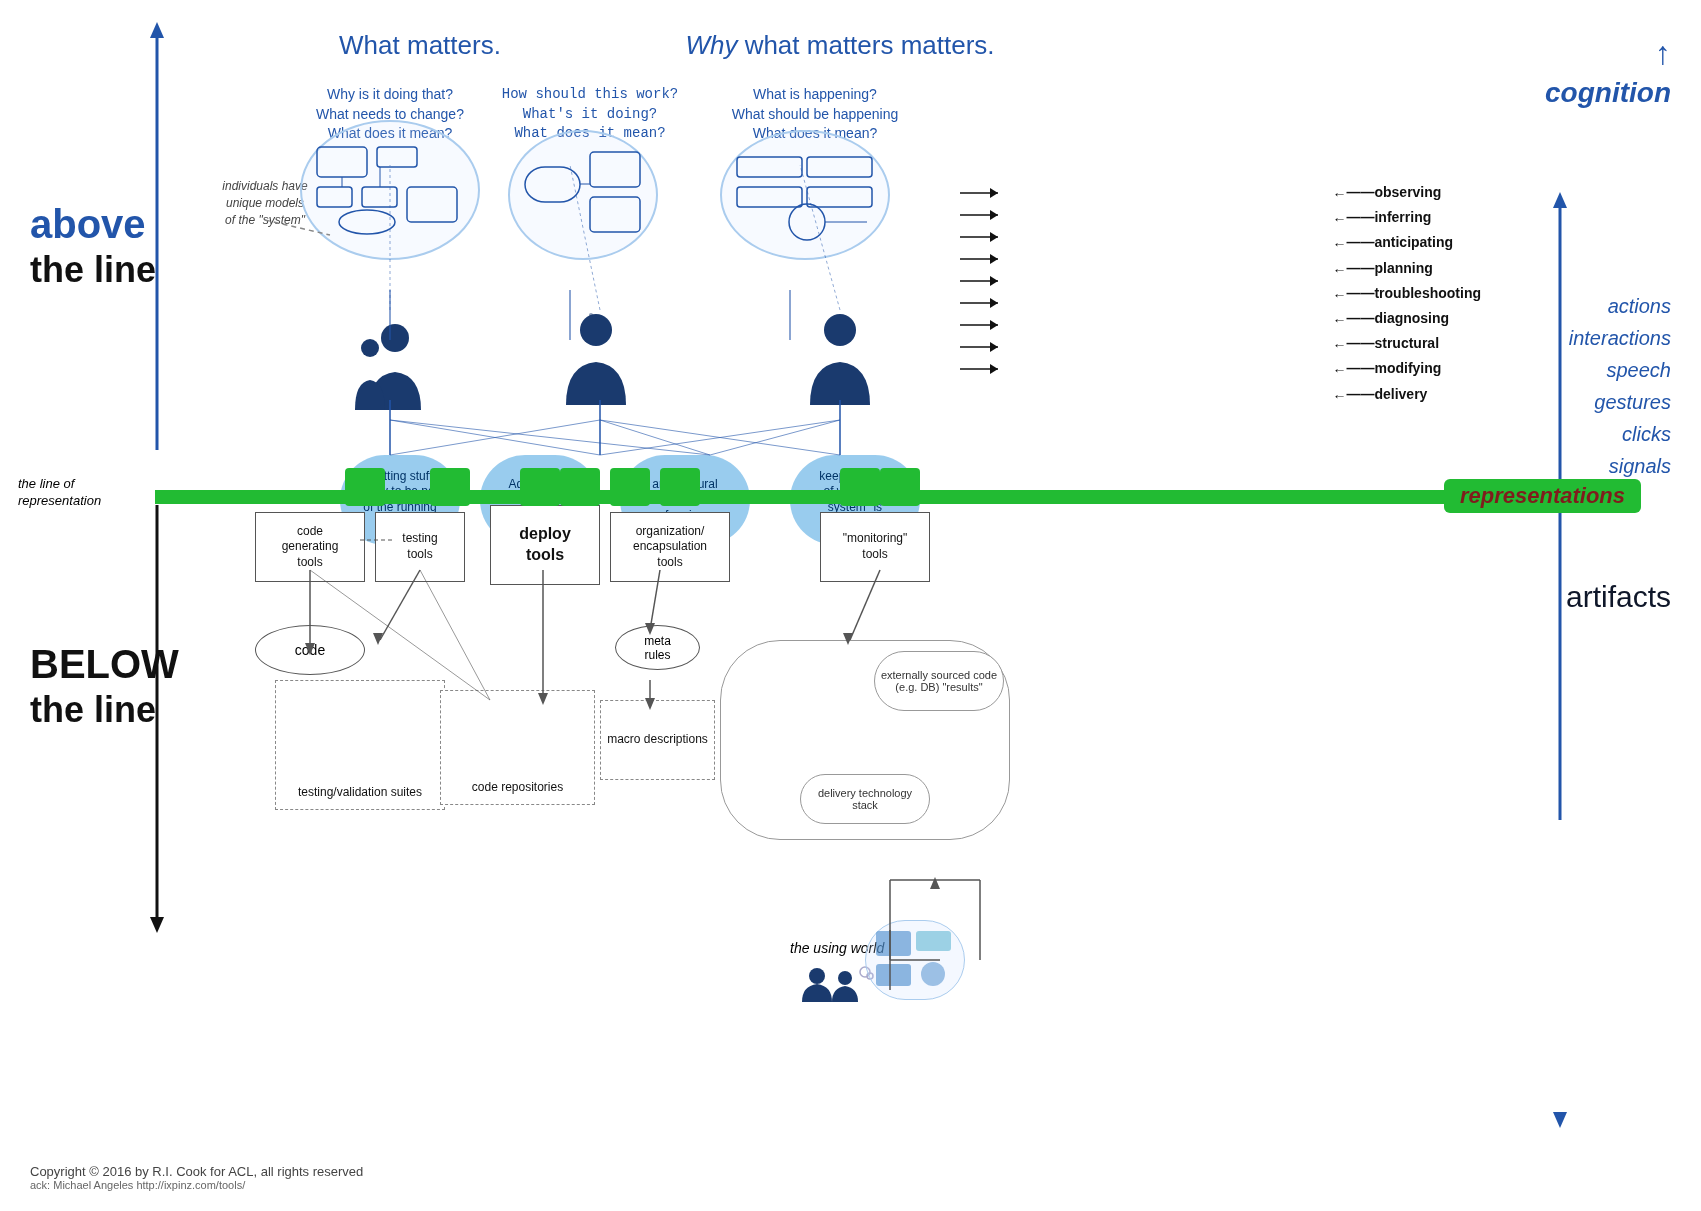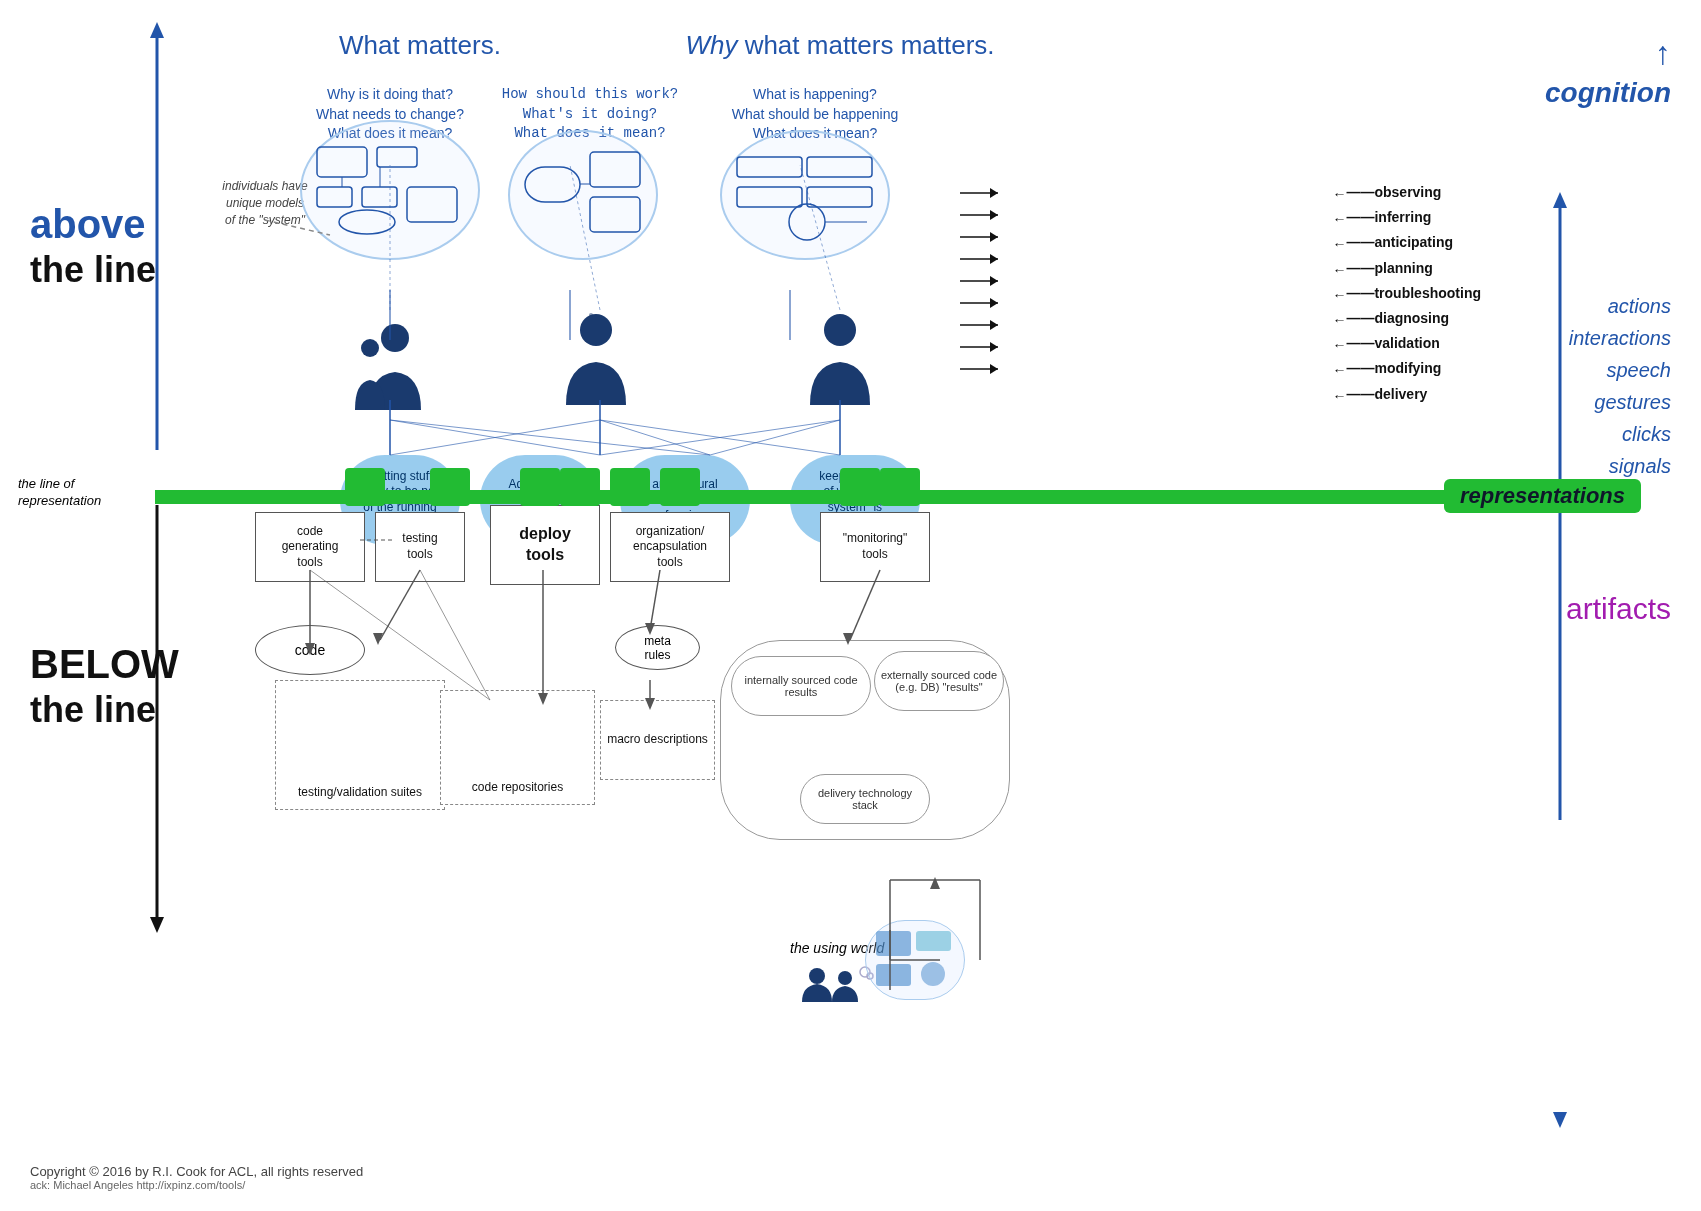--- a/index.html
+++ b/index.html
@@ -53,21 +53,21 @@
       color: #22aa33;
       font-style: italic;
       line-height: 1.3;
     }
 
     .rep-label-right {
       position: absolute;
       top: 479px;
       right: 60px;
       background: #22bb33;
-      color: #0f172a;
+      color: #7f1d1d;
       font-style: italic;
       font-weight: bold;
       font-size: 22px;
       padding: 4px 16px;
       border-radius: 6px;
       z-index: 20;
     }
 
     .sub-q {
       position: absolute;
@@ -487,24 +487,20 @@
 rules</span>
 </div>
 
 <div class="dashed-box" style="left:600px;top:700px;width:115px;height:80px;">
   <div style="position:absolute;top:50%;left:0;right:0;transform:translateY(-50%);text-align:center;font-size:12px;">macro
 descriptions</div>
 </div>
 
 <div class="cloud-lower" style="left:720px;top:640px;width:290px;height:200px;border-radius:60px;">
 
-  <div style="position:absolute;top:15px;left:10px;width:140px;height:60px;border:1.5px solid #999;border-radius:30px;background:#fff;display:flex;align-items:center;justify-content:center;font-size:11px;text-align:center;padding:4px;">
-    <span>internally sourced code
-results</span>
-  </div>
   <div style="position:absolute;top:10px;right:5px;width:130px;height:60px;border:1.5px solid #999;border-radius:30px;background:#fff;display:flex;align-items:center;justify-content:center;font-size:11px;text-align:center;padding:4px;">
     <span>externally sourced
 code (e.g. DB)
 "results"</span>
   </div>
   <div style="position:absolute;bottom:15px;left:50%;transform:translateX(-50%);width:130px;height:50px;border:1.5px solid #999;border-radius:25px;background:#fff;display:flex;align-items:center;justify-content:center;font-size:11px;text-align:center;padding:4px;">
     <span>delivery
 technology
 stack</span>
   </div>
@@ -534,38 +530,38 @@
   </div>
 </div>
 
 <div class="cognitive-acts">
   <div><span>←——</span><strong>observing</strong></div>
   <div><span>←——</span><strong>inferring</strong></div>
   <div><span>←——</span><strong>anticipating</strong></div>
   <div><span>←——</span><strong>planning</strong></div>
   <div><span>←——</span><strong>troubleshooting</strong></div>
   <div><span>←——</span><strong>diagnosing</strong></div>
-  <div><span>←——</span><strong>validation</strong></div>
+  <div><span>←——</span><strong>structural</strong></div>
   <div><span>←——</span><strong>modifying</strong></div>
   <div><span>←——</span><strong>delivery</strong></div>
 </div>
 
 <div style="position:absolute;right:30px;top:30px;text-align:right;">
 
   <div style="font-size:32px;color:#2255aa;margin:5px 0;">↑</div>
   <div style="font-size:28px;font-style:italic;color:#2255aa;font-weight:bold;">cognition</div>
 </div>
 
 <div style="position:absolute;right:30px;top:290px;text-align:right;">
   <div style="font-size: 20px; font-style: italic; color: rgb(34, 85, 170); line-height: 1.6; white-space: pre-line;">actions
 interactions
 speech
 gestures
 clicks
 signals</div>
 </div>
 
-<div style="position:absolute;right:30px;top:592px;font-size:30px;color:#a21caf;">artifacts</div>
+<div style="position:absolute;right:30px;top:580px;font-size:30px;color:#0f172a;">artifacts</div>
 
 <div class="copyright">
   <div>Copyright © 2016 by R.I. Cook for ACL, all rights reserved</div>
   <div style="font-size:11px;color:#666;">ack: Michael Angeles http://ixpinz.com/tools/</div>
 </div>
 
 </body></html>

